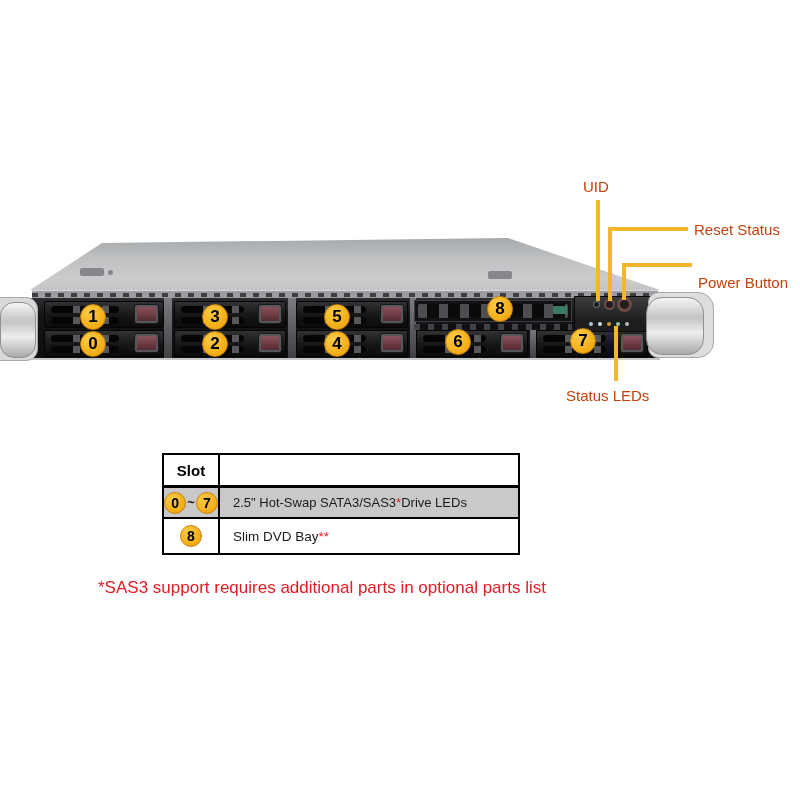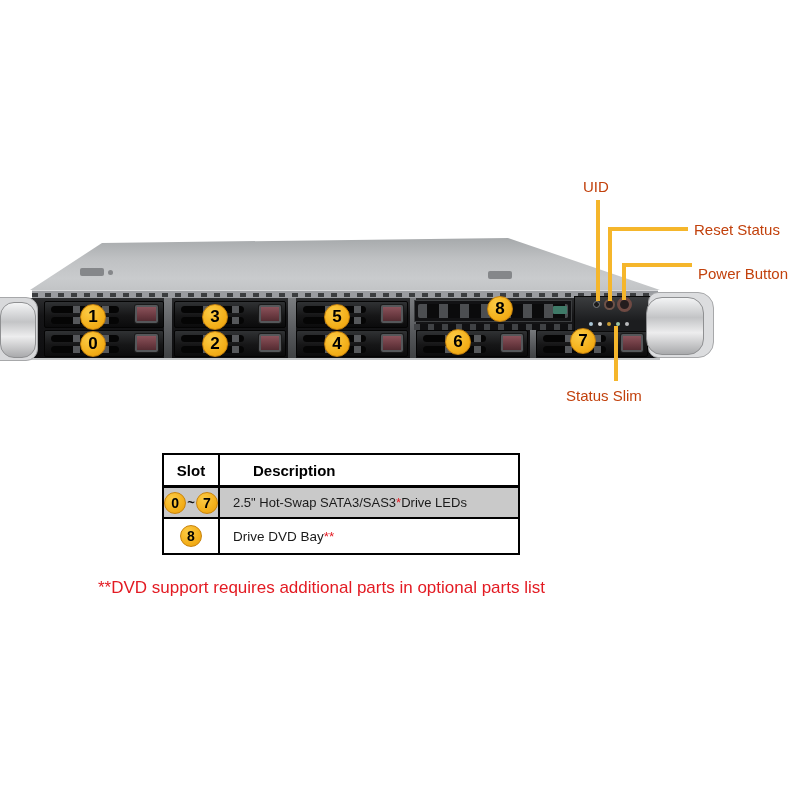--- a/index.html
+++ b/index.html
@@ -110,27 +110,27 @@
   .cl-uid-v    { left: 596px; top: 200px; width: 4px; height: 101px; }
   .cl-reset-h  { left: 608px; top: 227px; width: 80px; height: 4px; }
   .cl-reset-v  { left: 608px; top: 227px; width: 4px; height: 74px; }
   .cl-power-h  { left: 622px; top: 263px; width: 70px; height: 4px; }
   .cl-power-v  { left: 622px; top: 263px; width: 4px; height: 37px; }
   .cl-status-v { left: 614px; top: 326px; width: 4px; height: 55px; }
 
   .clabel { position: absolute; font-size: 15px; color: #c2410c; white-space: nowrap; }
   .lbl-uid    { left: 583px; top: 178px; }
   .lbl-reset  { left: 694px; top: 221px; }
-  .lbl-power  { left: 698px; top: 265px; }
+  .lbl-power  { left: 698px; top: 274px; }
   .lbl-status { left: 566px; top: 387px; }
 
   
   .dtable { position: absolute; left: 162px; top: 453px; width: 358px; border: 2px solid #000; background: #fff; }
   .trow { display: flex; align-items: stretch; }
-  .trow.head { height: 33px; border-bottom: 3px solid #000; font-weight: bold; font-size: 15px; color: #000; gap: 20px; }
+  .trow.head { height: 33px; border-bottom: 3px solid #000; font-weight: bold; font-size: 15px; color: #000; }
   .trow.r1 { height: 31px; background: #c9c9c9; border-bottom: 2px solid #000; }
   .trow.r2 { height: 34px; background: #ffffff; }
   .cell-slot { width: 56px; border-right: 2px solid #000; display: flex; align-items: center; justify-content: center; flex-shrink: 0; }
   .cell-desc { flex: 1; display: flex; align-items: center; padding-left: 13px; font-size: 13px; color: #1a1a1a; }
   .tnum {
     width: 22px; height: 22px; border-radius: 50%;
     background: radial-gradient(circle at 35% 30%, #fccb45 0%, #f3ae18 65%, #e89c0d 100%);
     border: 1px solid #c8830c;
     color: #000; font-weight: bold; font-size: 14px;
     display: flex; align-items: center; justify-content: center; flex-shrink: 0;
@@ -235,47 +235,46 @@
   <div class="cline cl-uid-v"></div>
   <div class="cline cl-reset-h"></div>
   <div class="cline cl-reset-v"></div>
   <div class="cline cl-power-h"></div>
   <div class="cline cl-power-v"></div>
   <div class="cline cl-status-v"></div>
 
   <div class="clabel lbl-uid">UID</div>
   <div class="clabel lbl-reset">Reset Status</div>
   <div class="clabel lbl-power">Power Button</div>
-  <div class="clabel lbl-status">Status Slim</div>
+  <div class="clabel lbl-status">Status LEDs</div>
 
   <div class="dtable">
     <div class="trow head">
       <div class="cell-slot">Slot</div>
-      <div class="cell-desc" style="font-size:15px; font-weight:bold; color:#000;">Description</div>
     </div>
     <div class="trow r1">
       <div class="cell-slot">
         <span class="tnum">0</span>
         <span class="tilde">~</span>
         <span class="tnum">7</span>
       </div>
       <div class="cell-desc">
         <span>2.5" Hot-Swap SATA3/SAS3</span>
           <span class="red-mark">*</span>
           <span> Drive LEDs</span>
       </div>
     </div>
     <div class="trow r2">
       <div class="cell-slot">
         <span class="tnum">8</span>
       </div>
       <div class="cell-desc" style="font-size:13.5px;">
-        <span>Drive DVD Bay</span>
+        <span>Slim DVD Bay</span>
           <span class="red-mark">**</span>
       </div>
     </div>
   </div>
 
   <div class="footnotes">
-    <div>**DVD support requires additional parts in optional parts list</div>
+    <div>*SAS3 support requires additional parts in optional parts list</div>
   </div>
 
 </div>
 
 </body></html>

